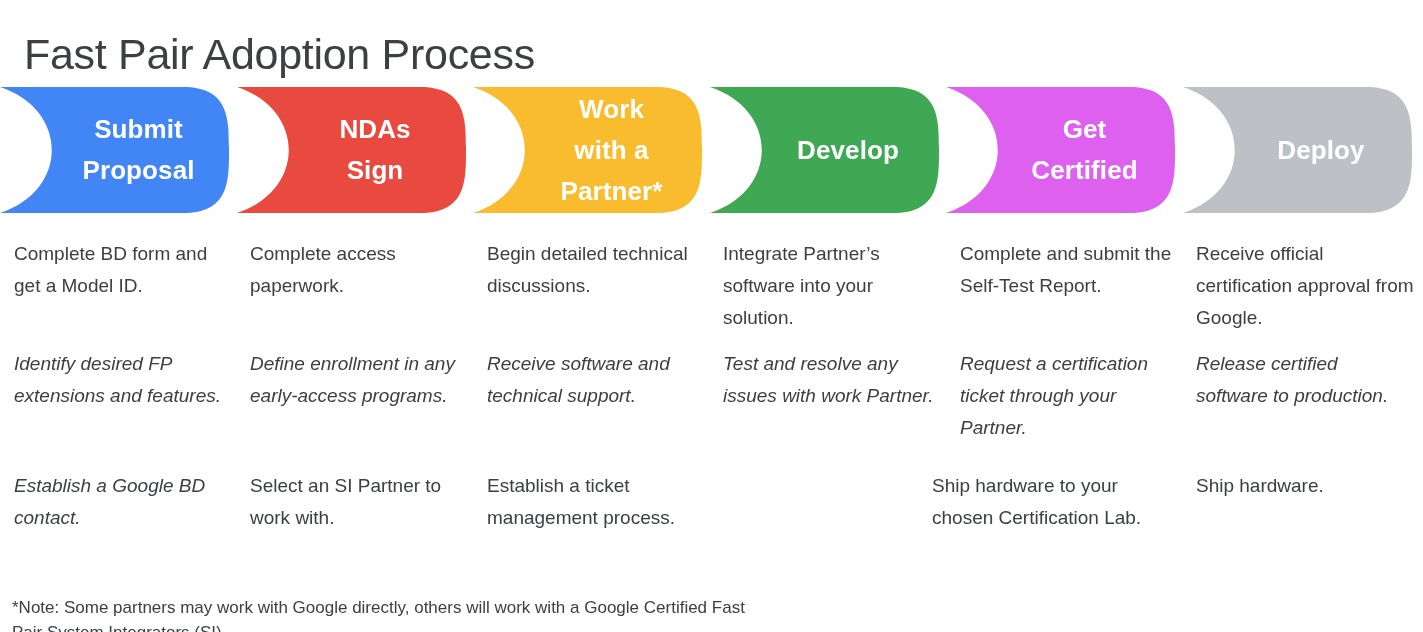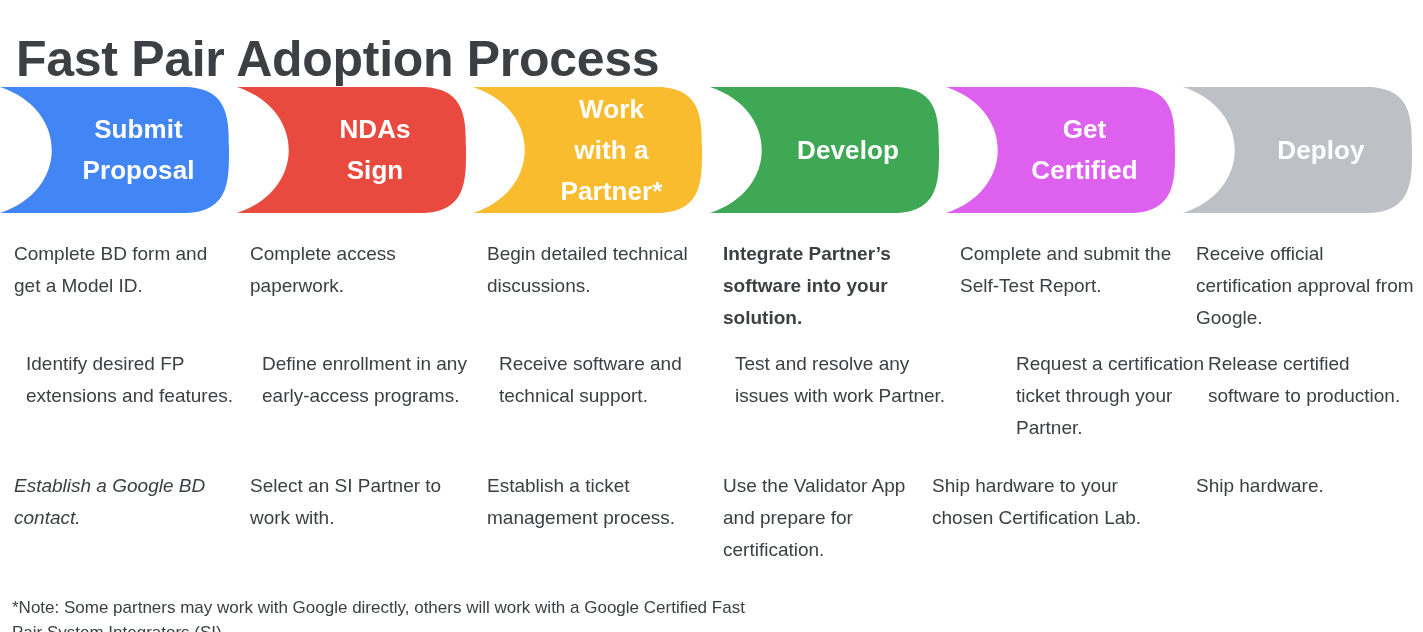--- a/index.html
+++ b/index.html
@@ -12,24 +12,24 @@
     height: 632px;
     font-family: "Liberation Sans", sans-serif;
     color: #3c4043;
     overflow: hidden;
     position: relative;
   }
 
   
   #page-title {
     position: absolute;
-    left: 16px;
+    left: 24px;
     top: -4px;
-    font-size: 50px;
-    font-weight: 700;
+    font-size: 43px;
+    font-weight: 400;
     color: #3c4043;
     letter-spacing: -0.3px;
     line-height: 58px;
     white-space: nowrap;
   }
 
   
   #chevron-band {
     position: absolute;
     left: 0px;
@@ -159,35 +159,34 @@
         <span>Deploy</span>
       </div>
     </div>
   </div>
 
 <div id="text-grid">
     <div class="text-row" style="position: absolute; top: 0px; left: 0px; width: 1423px;">
       <div class="cell" style="left: 14px;">Complete BD form and get a Model ID.</div>
       <div class="cell" style="left: 250px;">Complete access paperwork.</div>
       <div class="cell" style="left: 487px;">Begin detailed technical discussions.</div>
-      <div class="cell" style="left: 723px; font-weight: bold;">Integrate Partner’s software into your solution.</div>
+      <div class="cell" style="left: 723px;">Integrate Partner’s software into your solution.</div>
       <div class="cell" style="left: 960px;">Complete and submit the Self-Test Report.</div>
       <div class="cell" style="left: 1196px;">Receive official certification approval from Google.</div>
     </div>
-    <div class="text-row" style="position: absolute; top: 110px; left: 12px; width: 1277px;">
+    <div class="text-row" style="position: absolute; top: 110px; left: 0px; width: 1277px; font-style: italic;">
       <div class="cell" style="left: 14px;">Identify desired FP extensions and features.</div>
       <div class="cell" style="left: 250px;">Define enrollment in any early-access programs.</div>
       <div class="cell" style="left: 487px;">Receive software and technical support.</div>
       <div class="cell" style="left: 723px;">Test and resolve any issues with work Partner.</div>
-      <div class="cell" style="left: 960px; margin-left: 44px;">Request a certification ticket through your Partner.</div>
+      <div class="cell" style="left: 960px;">Request a certification ticket through your Partner.</div>
       <div class="cell" style="left: 1196px;">Release certified software to production.</div>
     </div>
     <div class="text-row" style="position: absolute; top: 232px; left: 0px; width: 1423px;">
       <div class="cell" style="left: 14px; font-style: italic;">Establish a Google BD contact.</div>
       <div class="cell" style="left: 250px;">Select an SI Partner to work with.</div>
       <div class="cell" style="left: 487px;">Establish a ticket management process.</div>
-      <div class="cell" style="left: 723px;">Use the Validator App and prepare for certification.</div>
       <div class="cell" style="left: 932px;">Ship hardware to your chosen Certification Lab.</div>
       <div class="cell" style="left: 1196px;">Ship hardware.</div>
     </div>
   </div>
 
 <p id="footnote">*Note: Some partners may work with Google directly, others will work with a Google Certified Fast Pair System Integrators (SI).</p>
 
 </body></html>

